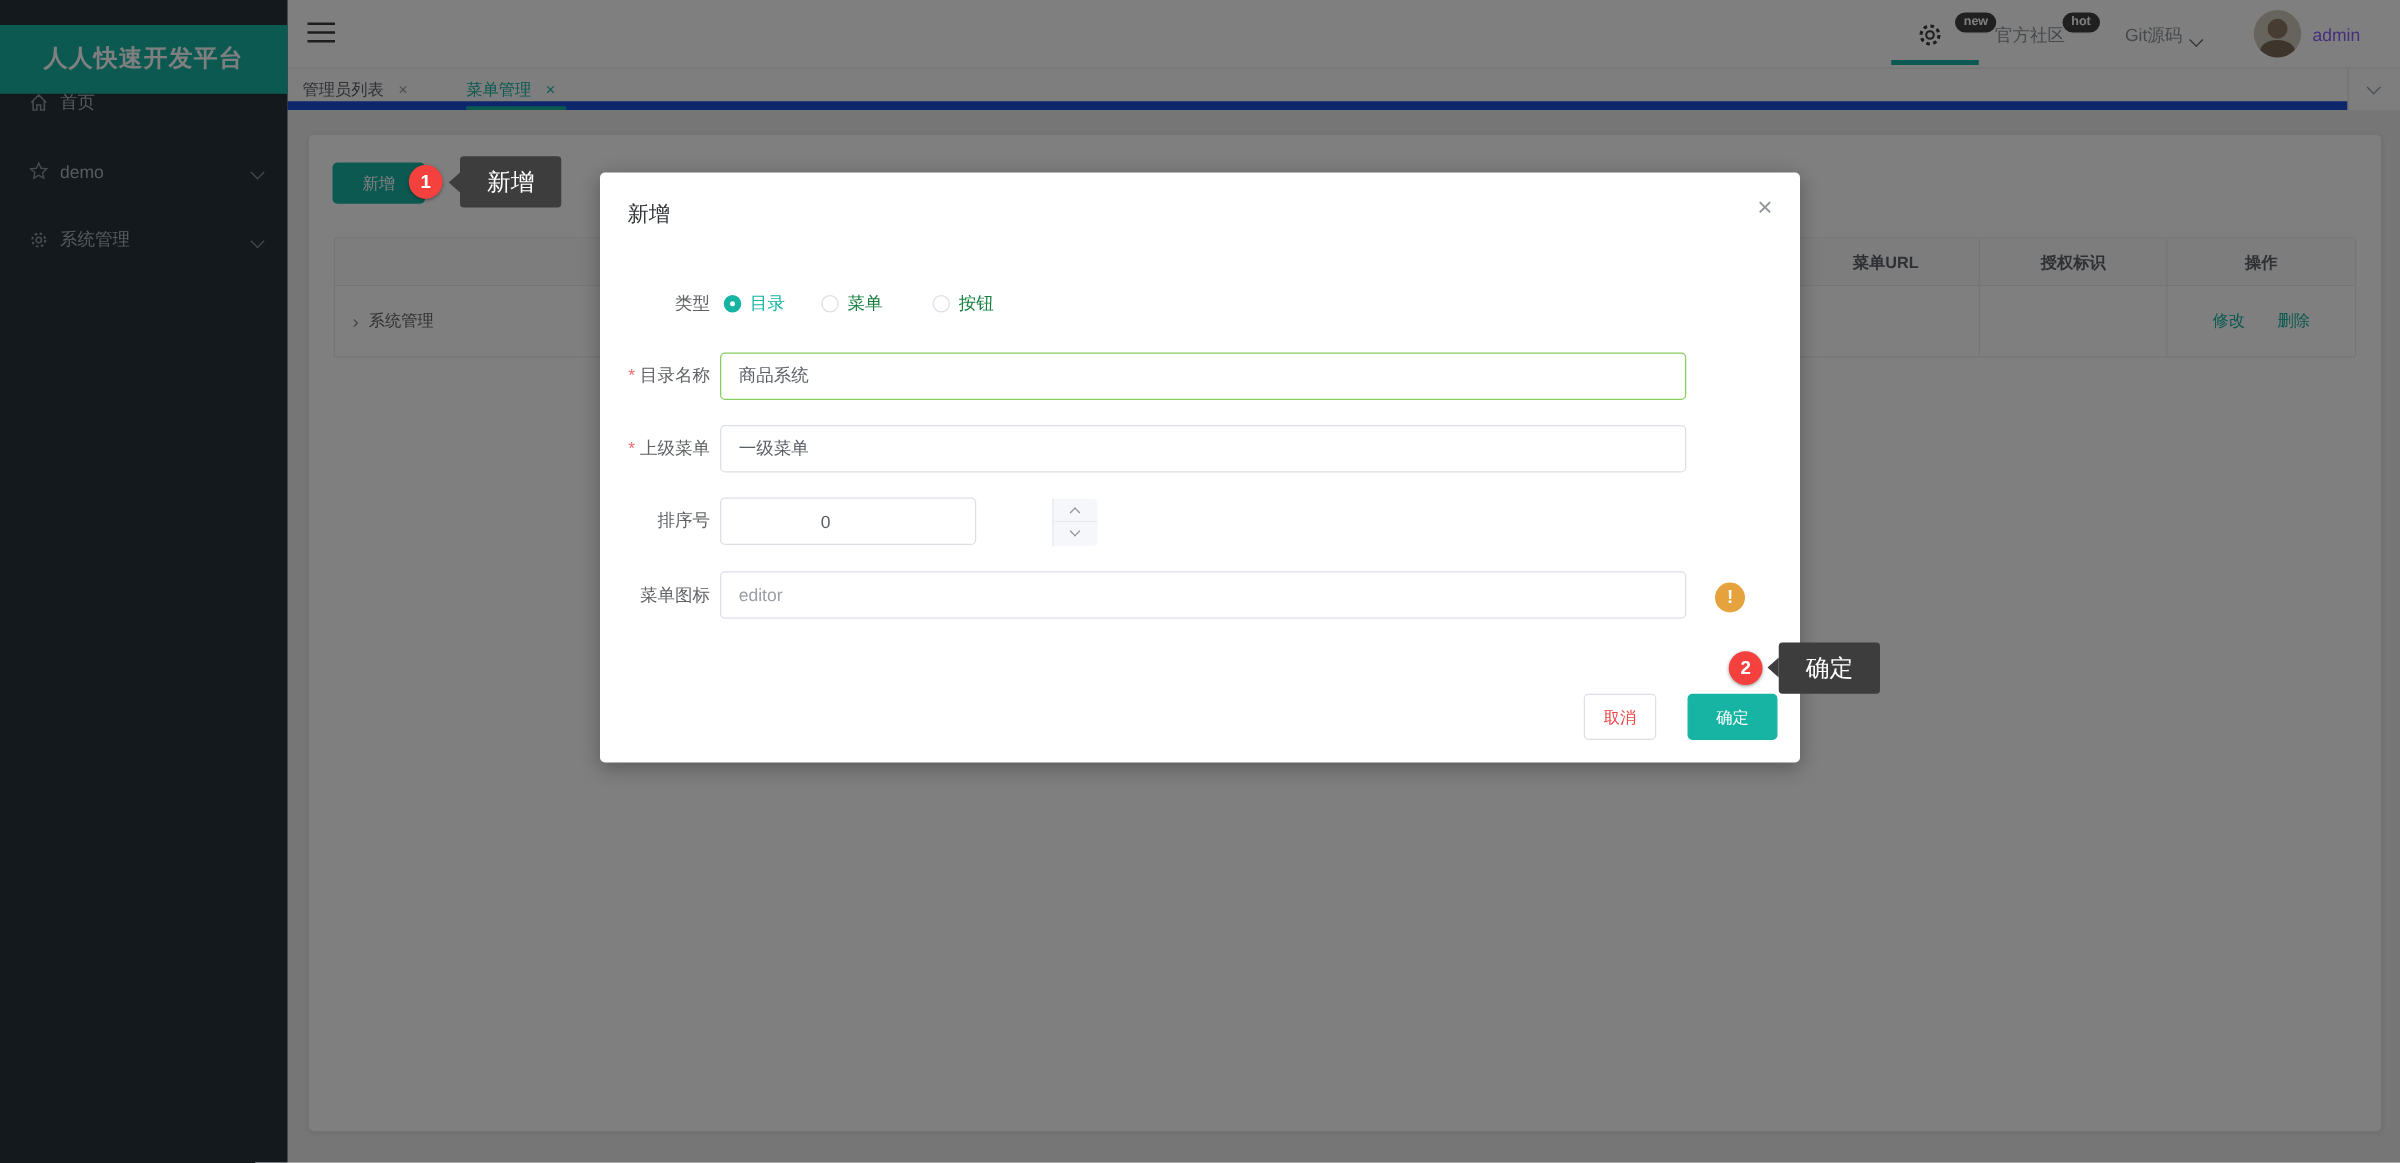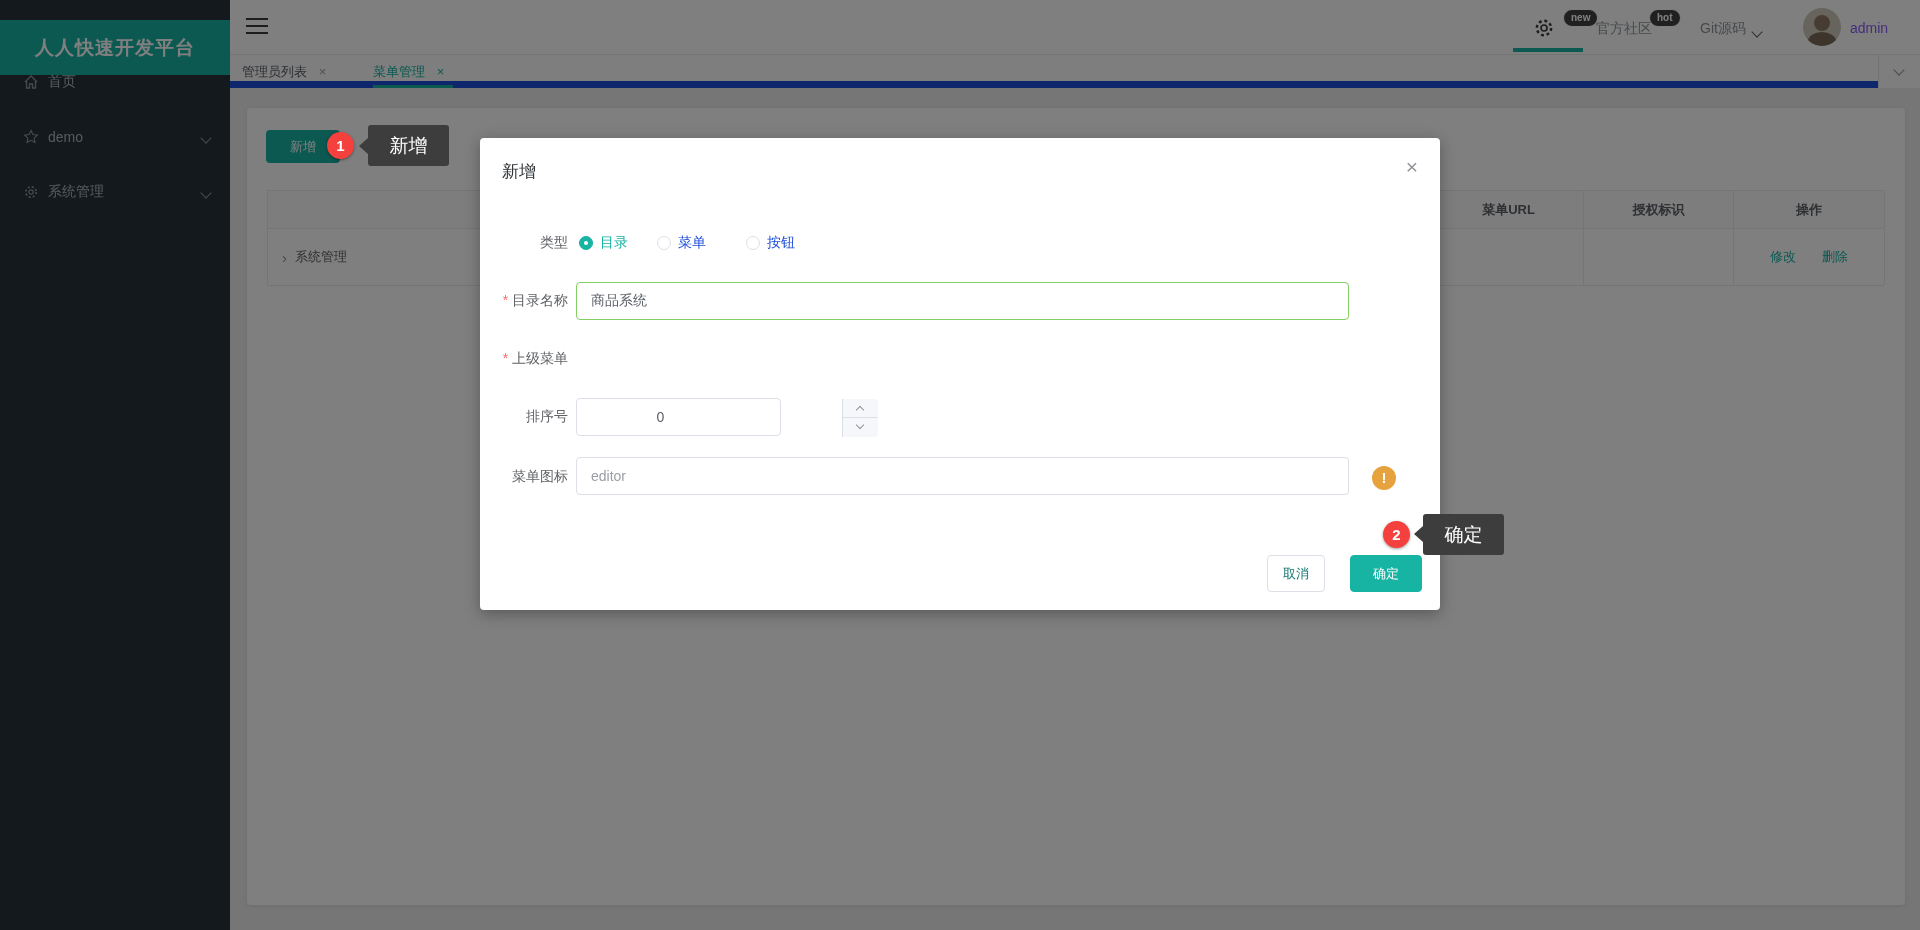--- a/index.html
+++ b/index.html
@@ -77,34 +77,34 @@
   .m-close { position:absolute; right:22px; top:18px; font-size:21px; color:#909399; cursor:pointer; line-height:1; }
   .m-label { position:absolute; width:140px; text-align:right; font-size:14px; color:#606266; }
   .req:before { content:"* "; color:#f56c6c; }
   .m-input { position:absolute; left:96px; height:38px; border:1px solid #dcdfe6; border-radius:4px;
              font-size:14px; color:#5a5e66; padding-left:14px; display:flex; align-items:center; background:#fff; cursor:text; }
   .m-input.focus { border-color:#85ce61; }
   .radio-row { position:absolute; left:0; top:92px; height:28px; width:100%; }
   .radio { position:absolute; top:6px; width:14px; height:14px; border-radius:50%; border:1px solid #dcdfe6; background:#fff; cursor:pointer; }
   .radio.sel { background:#17b3a3; border-color:#17b3a3; }
   .radio.sel:after { content:""; position:absolute; left:4px; top:4px; width:4px; height:4px; border-radius:50%; background:#fff; }
-  .radio-label { position:absolute; top:4px; font-size:14px; color:#1d4ed8; cursor:pointer; }
+  .radio-label { position:absolute; top:4px; font-size:14px; color:#15803d; cursor:pointer; }
   .radio-label.sel { color:#17b3a3; }
   .stepper { position:absolute; left:265px; top:0; width:36px; height:38px; border-left:1px solid #dcdfe6; }
   .step-btn { position:relative; width:100%; height:19px; background:#f5f7fa; cursor:pointer; }
   .step-btn.up { border-bottom:1px solid #dcdfe6; border-radius:0 4px 0 0; }
   .step-btn.down { border-radius:0 0 4px 0; }
   .step-btn .chev { width:6px; height:6px; position:absolute; left:14px; border-color:#909399; }
   .step-btn.up .chev { top:8px; transform:rotate(-135deg); }
   .step-btn.down .chev { top:4px; transform:rotate(45deg); }
   .warn-icon { position:absolute; left:892px; top:328px; width:24px; height:24px; border-radius:50%; background:#e6a23c;
                color:#fff; font-weight:bold; font-size:15px; text-align:center; line-height:24px; }
   .m-footer-btn { position:absolute; top:417px; height:37px; border-radius:4px; font-size:13px; cursor:pointer;
                   display:flex; align-items:center; justify-content:center; }
-  .btn-cancel { left:787px; width:58px; background:#fff; border:1px solid #dcdfe6; color:#0f766e; }
+  .btn-cancel { left:787px; width:58px; background:#fff; border:1px solid #dcdfe6; color:#ef4444; }
   .btn-confirm { left:870px; width:72px; background:#17b3a3; border:1px solid #17b3a3; color:#fff; }
 
   
   .anno { position:absolute; z-index:300; }
   .badge-circle { position:absolute; width:27px; height:27px; border-radius:50%; background:#f5413d; color:#fff;
                   font-size:15px; font-weight:bold; text-align:center; line-height:27px; box-shadow:0 1px 3px rgba(0,0,0,0.4); }
   .anno-tip { position:absolute; background:#3d3d3d; color:#fff; font-size:19px; display:flex; align-items:center;
               justify-content:center; border-radius:3px; }
   .anno-arrow { position:absolute; width:0; height:0; border-top:8px solid transparent; border-bottom:8px solid transparent;
                 border-right:9px solid #3d3d3d; }
@@ -233,20 +233,23 @@
       <span class="radio" style="left:266px;"></span>
       <span class="radio-label" style="left:287px;">按钮</span>
     </div>
 
     <span class="m-label req" style="left:-52px; top:154px;">目录名称</span>
     <div class="m-input focus" style="top:144px; width:773px;">
       <span>商品系统</span>
     </div>
 
     <span class="m-label req" style="left:-52px; top:212px;">上级菜单</span>
+    <div class="m-input" style="top:202px; width:773px;">
+      <span>一级菜单</span>
+    </div>
 
     <span class="m-label" style="left:-52px; top:270px;">排序号</span>
     <div class="m-input" style="top:260px; width:205px; padding-left:0; justify-content:center;">
       <span style="margin-right:36px;">0</span>
       <div class="stepper">
         <div class="step-btn up">
             <span class="chev"></span>
           </div>
         <div class="step-btn down">
             <span class="chev"></span>

